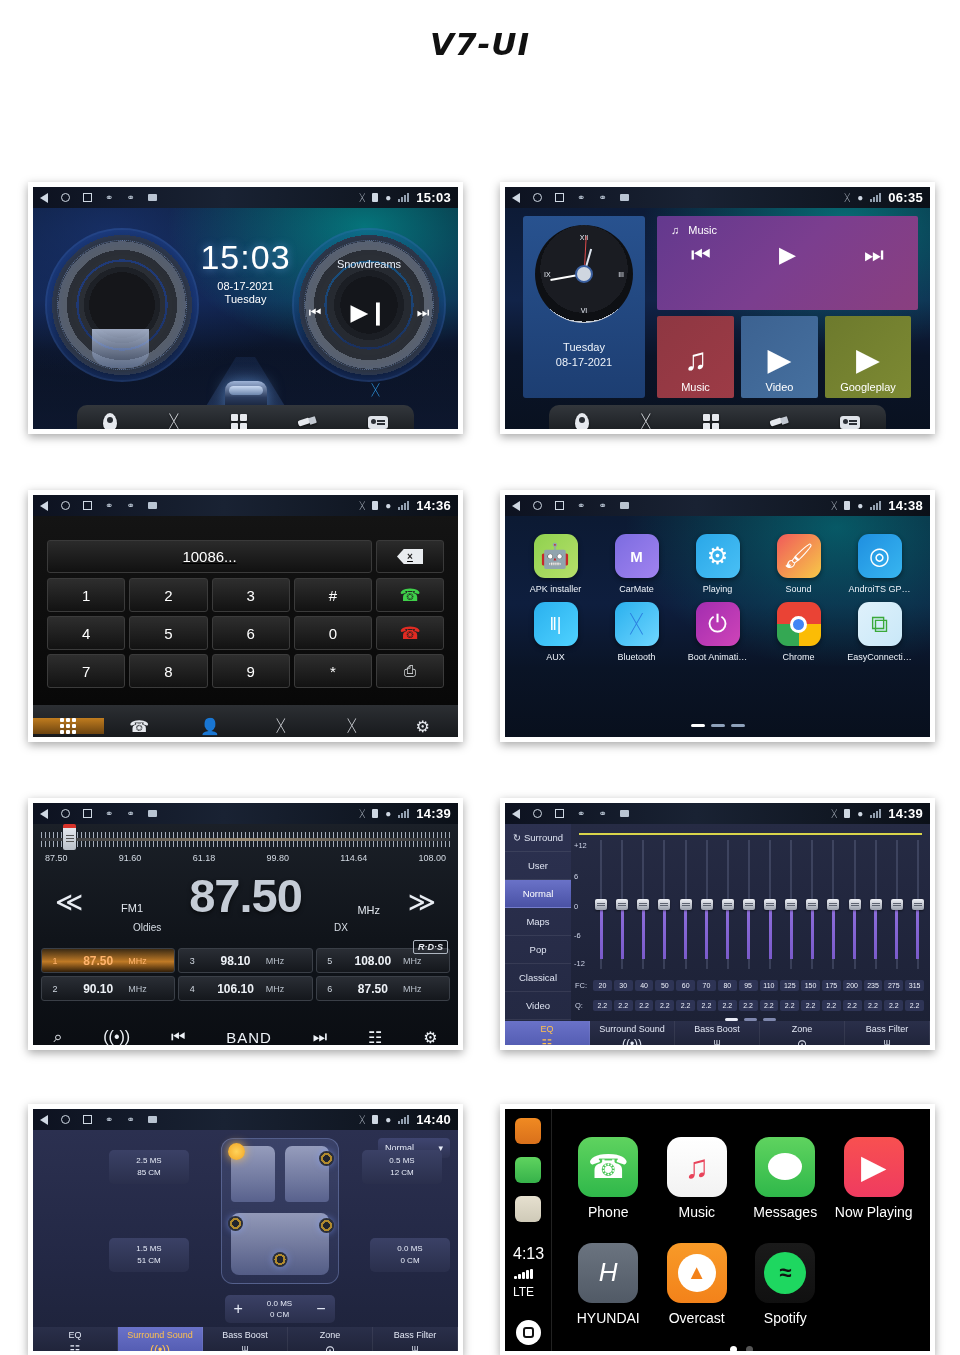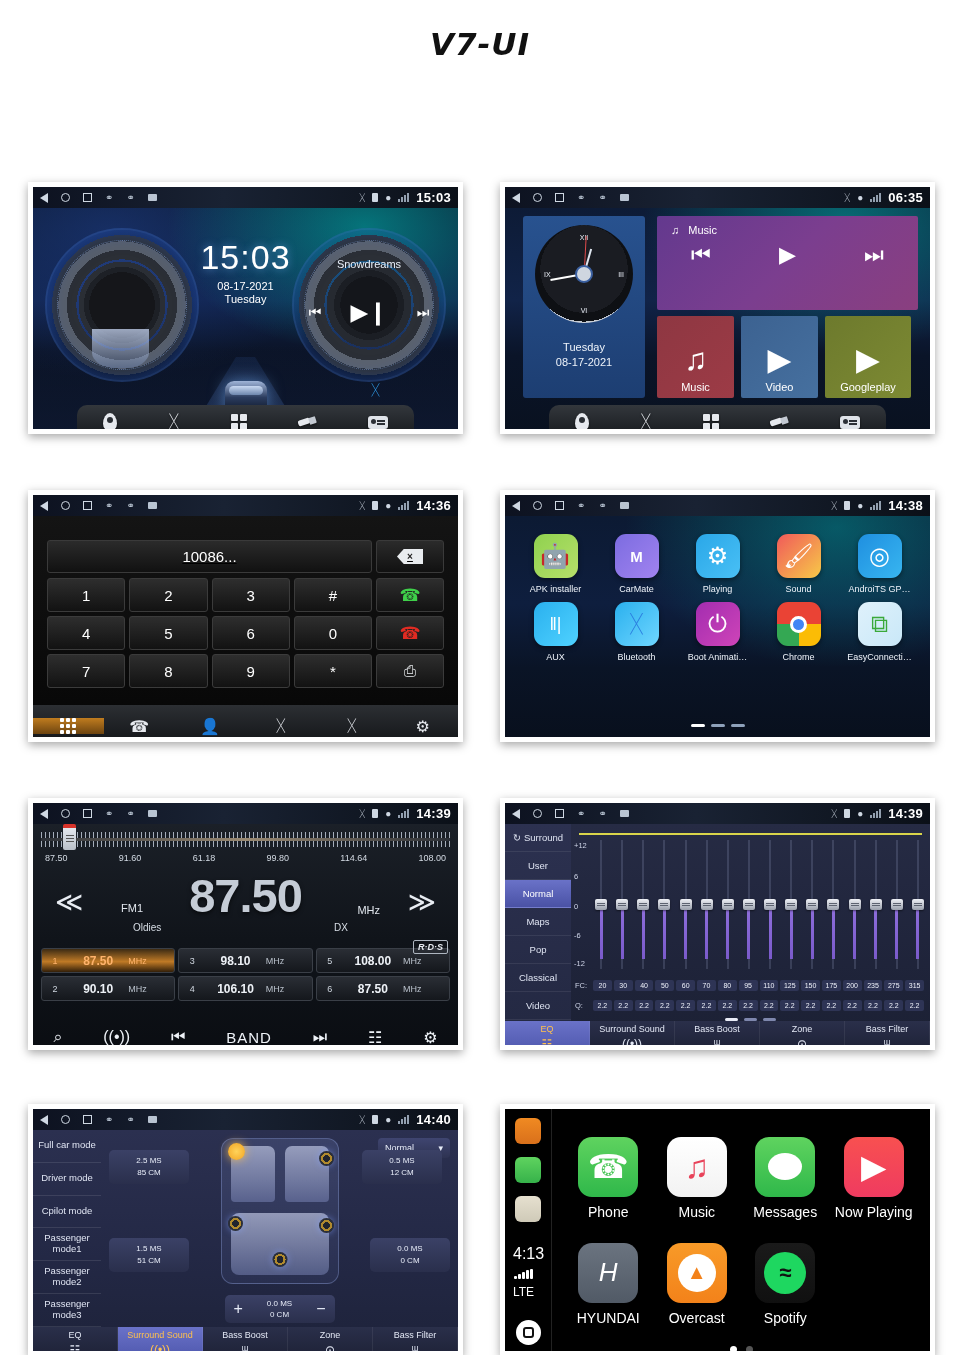--- a/index.html
+++ b/index.html
@@ -937,28 +937,20 @@
         <span class="sig-ico">
             <i></i>
             <i></i>
             <i></i>
             <i></i>
           </span>
         <span class="clk">14:40</span>
       </div>
     </div>
     <div class="p7-body">
-      <div class="srd-side">
-        <div class="it">Full car mode</div>
-        <div class="it">Driver mode</div>
-        <div class="it">Cpilot mode</div>
-        <div class="it">Passenger mode1</div>
-        <div class="it">Passenger mode2</div>
-        <div class="it">Passenger mode3</div>
-      </div>
       <div class="srd-main">
         <div class="normal-dd">
           <span>Normal</span>
           <span>▾</span>
         </div>
         <div class="cabin">
           <div class="seat s-fl"></div>
           <div class="seat s-fr"></div>
           <div class="seat s-rear"></div>
           <div class="sun"></div>

